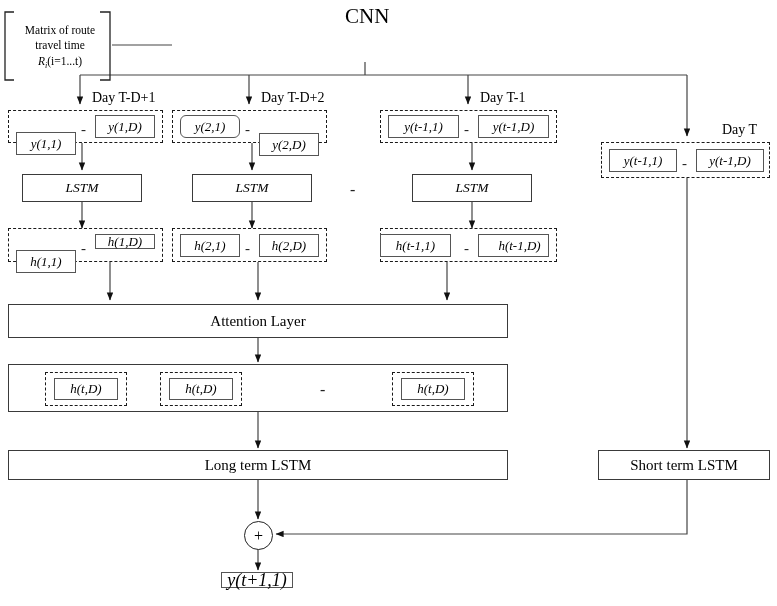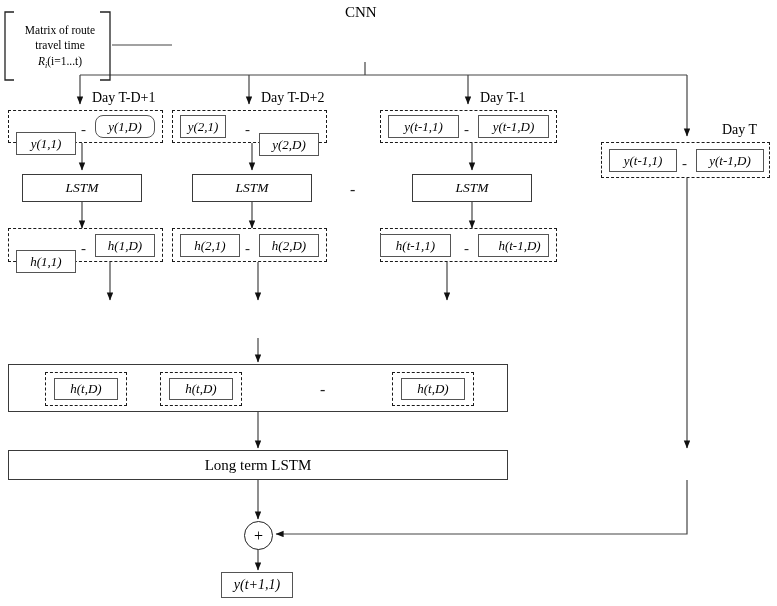--- a/index.html
+++ b/index.html
@@ -58,21 +58,21 @@
     white-space: nowrap;
     color: #000;
   }
   .dash-sep {
     position: absolute;
     font-size: 15px;
     color: #222;
     line-height: 1;
   }
   .it { font-style: italic; }
-  .cnn-title { font-size: 15px; }
+  .cnn-title { font-size: 21px; }
   .day-label { font-size: 14px; }
   .bigbox-text { font-size: 15px; }
   .lstm-text { font-size: 13.5px; font-style: italic; }
   .matrix-text {
     font-size: 11.5px;
     line-height: 1.35;
     text-align: center;
   }
   .plus-node {
     position: absolute;
@@ -173,26 +173,26 @@
     <span>Day T</span>
   </div>
 
   <div class="node dashed" style="left:8px;top:110px;width:155px;height:33px;"></div>
   <div class="cell" style="left:16px;top:115px;width:60px;height:23px;margin-top:17px;">
     <span class="it">y(1,1)</span>
   </div>
   <div class="dash-sep" style="left:81px;top:122px;">
     <span>-</span>
   </div>
-  <div class="cell" style="left:95px;top:115px;width:60px;height:23px;border-radius:8px;">
+  <div class="cell" style="left:95px;top:115px;width:60px;height:23px;">
     <span class="it">y(1,D)</span>
   </div>
 
   <div class="node dashed" style="left:172px;top:110px;width:155px;height:33px;"></div>
-  <div class="cell" style="left:180px;top:115px;width:46px;height:23px;">
+  <div class="cell" style="left:180px;top:115px;width:60px;height:23px;border-radius:6px;">
     <span class="it">y(2,1)</span>
   </div>
   <div class="dash-sep" style="left:245px;top:122px;">
     <span>-</span>
   </div>
   <div class="cell" style="left:259px;top:133px;width:60px;height:23px;">
     <span class="it">y(2,D)</span>
   </div>
 
   <div class="node dashed" style="left:380px;top:110px;width:177px;height:33px;"></div>
@@ -230,21 +230,21 @@
     <span>LSTM</span>
   </div>
 
   <div class="node dashed" style="left:8px;top:228px;width:155px;height:34px;"></div>
   <div class="cell" style="left:16px;top:234px;width:60px;height:23px;margin-top:16px;">
     <span class="it">h(1,1)</span>
   </div>
   <div class="dash-sep" style="left:81px;top:241px;">
     <span>-</span>
   </div>
-  <div class="cell" style="left:95px;top:234px;width:60px;height:23px;">
+  <div class="cell" style="left:95px;top:234px;width:60px;height:15px;">
     <span class="it">h(1,D)</span>
   </div>
 
   <div class="node dashed" style="left:172px;top:228px;width:155px;height:34px;"></div>
   <div class="cell" style="left:180px;top:234px;width:60px;height:23px;">
     <span class="it">h(2,1)</span>
   </div>
   <div class="dash-sep" style="left:245px;top:241px;">
     <span>-</span>
   </div>
@@ -256,20 +256,23 @@
   <div class="cell" style="left:380px;top:234px;width:71px;height:23px;">
     <span class="it">h(t-1,1)</span>
   </div>
   <div class="dash-sep" style="left:464px;top:241px;">
     <span>-</span>
   </div>
   <div class="cell" style="left:478px;top:234px;width:71px;height:23px;padding-left:12px;">
     <span class="it">h(t-1,D)</span>
   </div>
 
+  <div class="node box bigbox-text" style="left:8px;top:304px;width:500px;height:34px;">
+    <span>Attention Layer</span>
+  </div>
 
   <div class="node box" style="left:8px;top:364px;width:500px;height:48px;"></div>
   <div class="node dashed" style="left:45px;top:372px;width:82px;height:34px;"></div>
   <div class="cell" style="left:54px;top:378px;width:64px;height:22px;">
     <span class="it">h(t,D)</span>
   </div>
   <div class="node dashed" style="left:160px;top:372px;width:82px;height:34px;"></div>
   <div class="cell" style="left:169px;top:378px;width:64px;height:22px;">
     <span class="it">h(t,D)</span>
   </div>
@@ -277,22 +280,25 @@
     <span>-</span>
   </div>
   <div class="node dashed" style="left:392px;top:372px;width:82px;height:34px;"></div>
   <div class="cell" style="left:401px;top:378px;width:64px;height:22px;">
     <span class="it">h(t,D)</span>
   </div>
 
   <div class="node box bigbox-text" style="left:8px;top:450px;width:500px;height:30px;justify-content:center;">
     <span>Long term LSTM</span>
   </div>
+  <div class="node box bigbox-text" style="left:598px;top:450px;width:172px;height:30px;">
+    <span>Short term LSTM</span>
+  </div>
 
   <div class="plus-node" style="left:244px;top:521px;width:27px;height:27px;">
     <span>+</span>
   </div>
 
-  <div class="cell" style="left:221px;top:572px;width:72px;height:26px;font-size:14px;">
+  <div class="cell" style="left:221px;top:572px;width:72px;height:16px;font-size:18px;">
     <span class="it">y(t+1,1)</span>
   </div>
 
 </div>
 
 </body></html>

